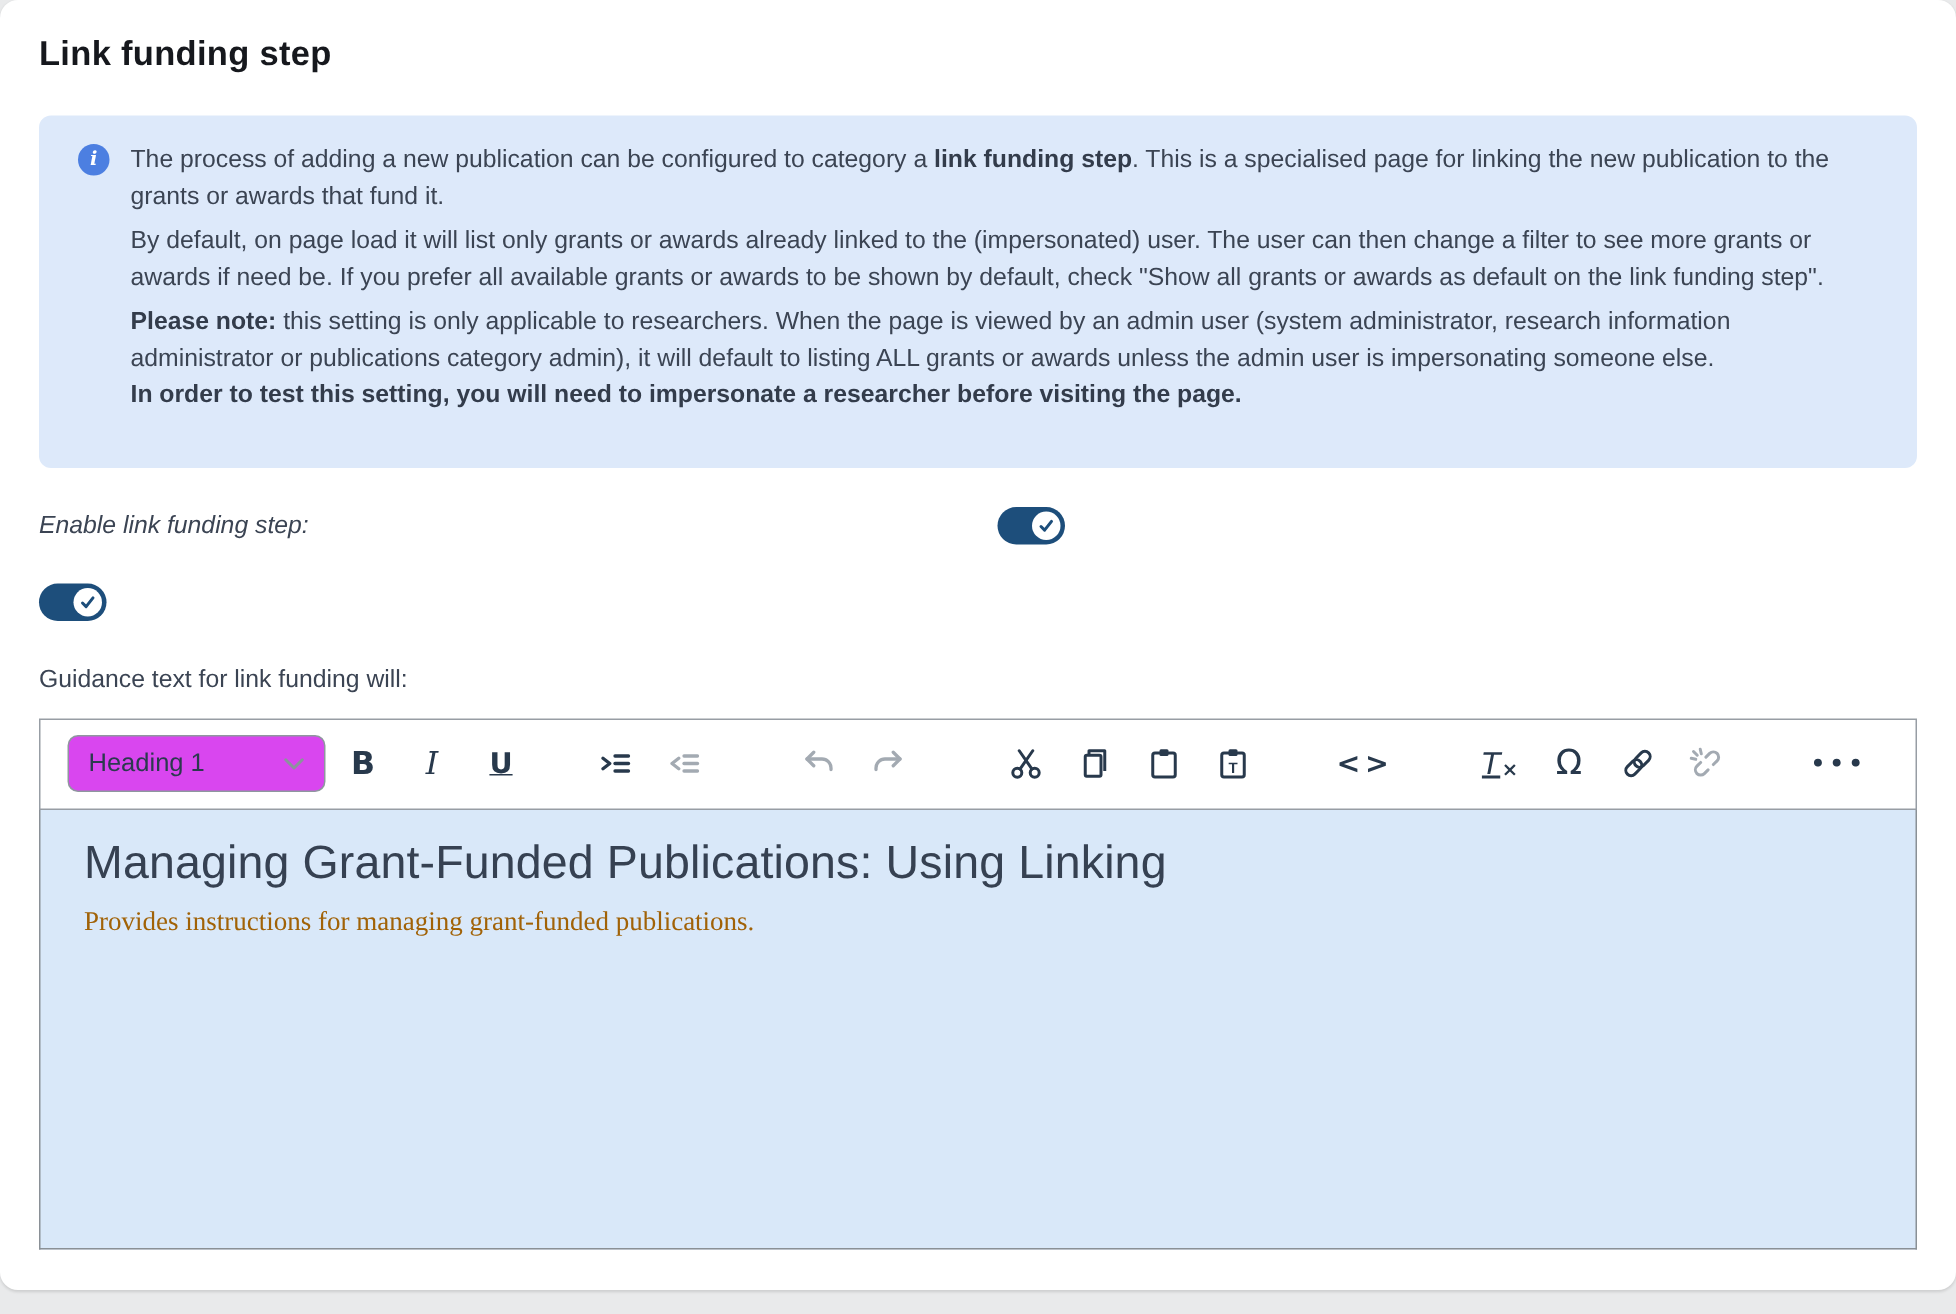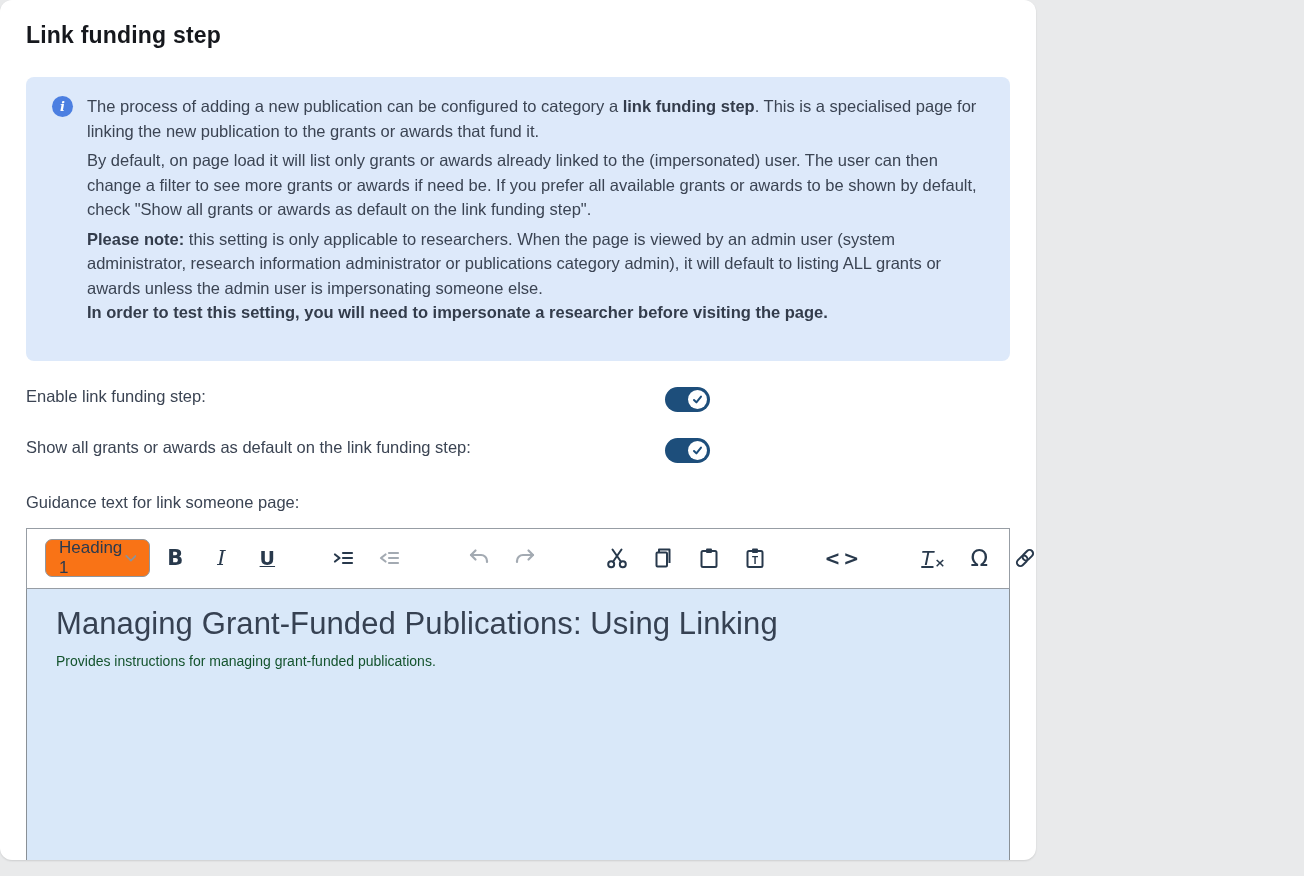--- a/index.html
+++ b/index.html
@@ -4,21 +4,21 @@
 <style>
   html,body{margin:0;padding:0;}
   body{
     width:1304px;height:876px;
     background:#e9eaeb;
     font-family:"Liberation Sans","DejaVu Sans",sans-serif;
     -webkit-font-smoothing:antialiased;
   }
   .card{
     position:relative;
-    width:1036px;height:860px;
+    width:1304px;height:860px;
     background:#ffffff;
     border-radius:12px;
     box-shadow:0 1px 2px rgba(0,0,0,.12);
     overflow:hidden;
     box-sizing:border-box;
     padding:0 26px;
   }
   
   .page-title{
     margin:0;padding-top:22px;
@@ -46,22 +46,22 @@
   .info-text{
     margin-left:14px;
     color:#3b4453;
     font-size:16.5px;line-height:24.5px;
   }
   .info-text p{margin:0 0 5px 0;}
   .info-text p:last-child{margin-bottom:12px;}
   .info-text b{font-weight:700;color:#333c4b;}
   
   .setting-row{
-    display:flex;
-    margin-top:26px;height:25px;
+    display:flex;align-items:center;
+    margin-top:26px;height:25px;font-style:italic;
   }
   .setting-label{
     flex:0 0 639px;
     font-size:16.5px;color:#3b4453;
   }
   .toggle{
     position:relative;
     width:45px;height:25px;border-radius:13px;
     background:#1d4e7b;
     cursor:pointer;border:none;padding:0;
@@ -84,21 +84,21 @@
     height:61px;
     border:1px solid #979da4;
     background:#ffffff;
     display:flex;align-items:center;
     padding:0 18px;
   }
   .format-select{
     box-sizing:border-box;
     width:172px;height:38px;
     border:1px solid #8f979f;border-radius:7px;
-    background:#f97316;
+    background:#d946ef;
     display:flex;align-items:center;justify-content:space-between;
     padding:0 13px;
     font-size:17px;color:#2b3a4e;
     cursor:pointer;
   }
   .tb-group{display:flex;align-items:center;gap:16px;}
   .g-biu{margin-left:10px;}
   .g-indent{margin-left:46px;}
   .g-undo{margin-left:60px;}
   .g-clip{margin-left:62px;}
@@ -131,21 +131,21 @@
     padding:17px 20px 0 29px;
     cursor:text;
   }
   .content-area h1{
     margin:0;
     font-size:31px;font-weight:400;color:#364152;
     letter-spacing:.1px;
   }
   .content-area p{
     margin:11px 0 0 0;
-    font-size:14px;color:#14532d;
+    font-size:18px;color:#a16207;font-family:Liberation Serif, serif;
   }
 </style>
 </head>
 <body>
 
 <div class="card">
 
   <h1 class="page-title">Link funding step</h1>
 
   <div class="info-box">
@@ -162,31 +162,30 @@
     <button class="toggle" aria-checked="true">
       <span class="knob">
         <svg width="13" height="13" viewBox="0 0 13 13">
             <path d="M3 7 L5.4 9.4 L10 3.6" fill="none" stroke="#1d4e7b" stroke-width="2" stroke-linecap="round" stroke-linejoin="round"></path>
           </svg>
       </span>
     </button>
   </div>
 
   <div class="setting-row">
-    <div class="setting-label">Show all grants or awards as default on the link funding step:</div>
     <button class="toggle" aria-checked="true">
       <span class="knob">
         <svg width="13" height="13" viewBox="0 0 13 13">
             <path d="M3 7 L5.4 9.4 L10 3.6" fill="none" stroke="#1d4e7b" stroke-width="2" stroke-linecap="round" stroke-linejoin="round"></path>
           </svg>
       </span>
     </button>
   </div>
 
-  <div class="guidance-label">Guidance text for link someone page:</div>
+  <div class="guidance-label">Guidance text for link funding will:</div>
 
   <div class="editor">
 
     <div class="toolbar">
 
       <div class="format-select">
         <span>Heading 1</span>
         <svg width="14" height="9" viewBox="0 0 14 9">
             <polyline points="1.5,1.5 7,7 12.5,1.5" fill="none" stroke="#8b939c" stroke-width="2" stroke-linecap="round" stroke-linejoin="round"></polyline>
           </svg>

